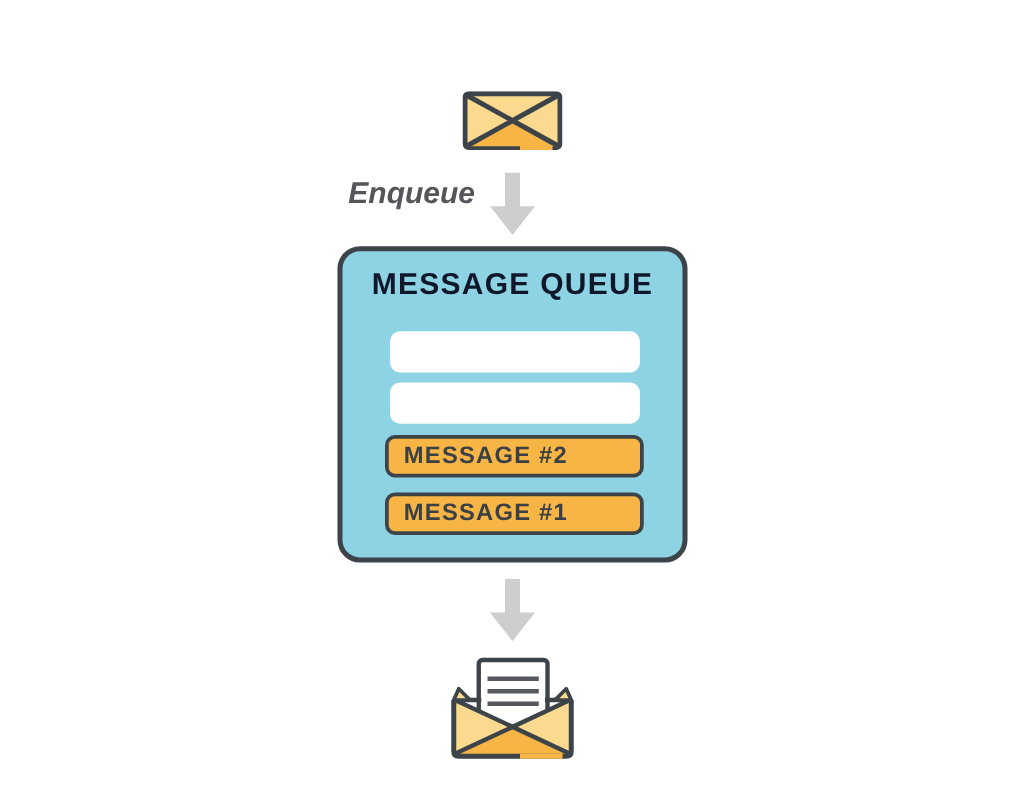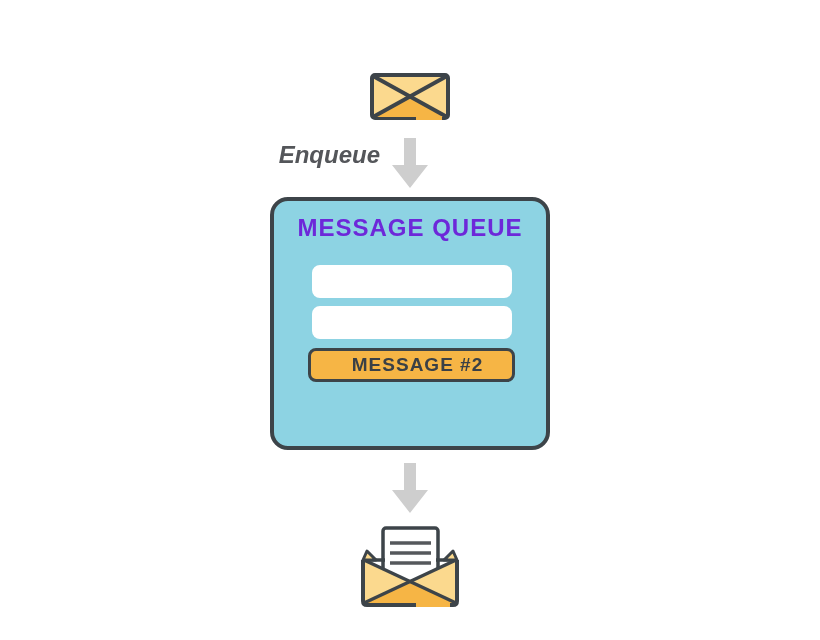--- a/index.html
+++ b/index.html
@@ -41,41 +41,40 @@
     background: #8dd3e3;
     border: 4px solid #3d4449;
     border-radius: 18px;
   }
   .queue-title {
     margin-top: 13px;
     text-align: center;
     font-size: 24px;
     font-weight: bold;
     letter-spacing: 1px;
-    color: #6d28d9;
+    color: #0f172a;
   }
   .slot-empty {
     position: absolute;
     left: 38px; width: 200px; height: 33px;
     background: #ffffff;
     border-radius: 8px;
   }
   .slot-empty.s0 { top: 64px; }
   .slot-empty.s1 { top: 105px; }
   .slot-message {
     position: absolute;
     left: 34px; width: 207px; height: 34px;
     box-sizing: border-box;
     background: #f6b545;
     border: 3.5px solid #3d4449;
     border-radius: 8px;
     display: flex;
     align-items: center;
     padding-left: 12px;
-    justify-content: center;
   }
   .slot-message.s2 { top: 147px; }
   .slot-message.s3 { top: 193px; }
   .slot-message .slot-label {
     font-size: 19px;
     font-weight: bold;
     letter-spacing: 1px;
     color: #3a4046;
   }
   .envelope-open { position: absolute; left: 360px; top: 524px; }
@@ -103,20 +102,23 @@
     </svg>
   </div>
 
   <div class="queue-box">
     <div class="queue-title">MESSAGE QUEUE</div>
     <div class="slot-empty s0"></div>
     <div class="slot-empty s1"></div>
     <div class="slot-message s2">
       <span class="slot-label">MESSAGE #2</span>
     </div>
+    <div class="slot-message s3">
+      <span class="slot-label">MESSAGE #1</span>
+    </div>
   </div>
 
   <div class="arrow arrow-dequeue">
     <svg width="36" height="50" viewBox="0 0 36 50" aria-hidden="true">
       <polygon points="12,0 24,0 24,27 36,27 18,50 0,27 12,27" fill="#cecece"></polygon>
     </svg>
   </div>
 
   <div class="envelope-open">
     <svg width="100" height="86" viewBox="0 0 100 86" aria-hidden="true">

